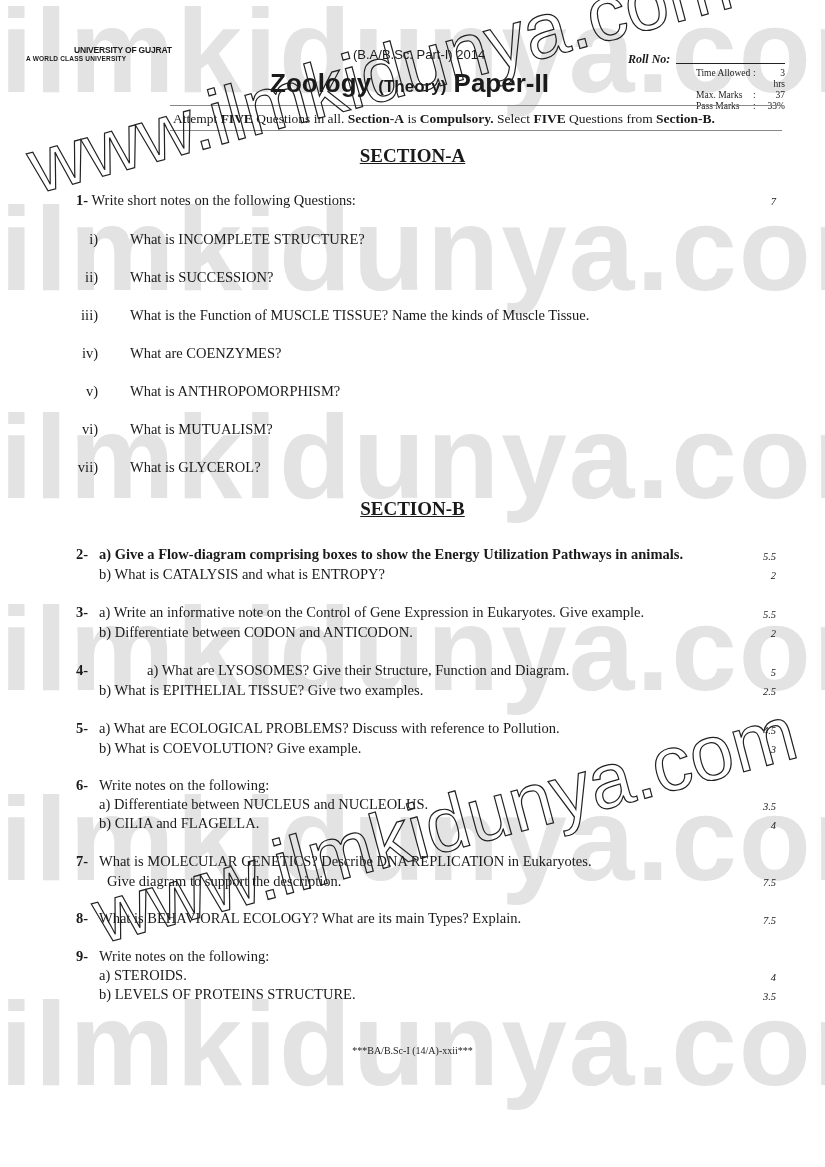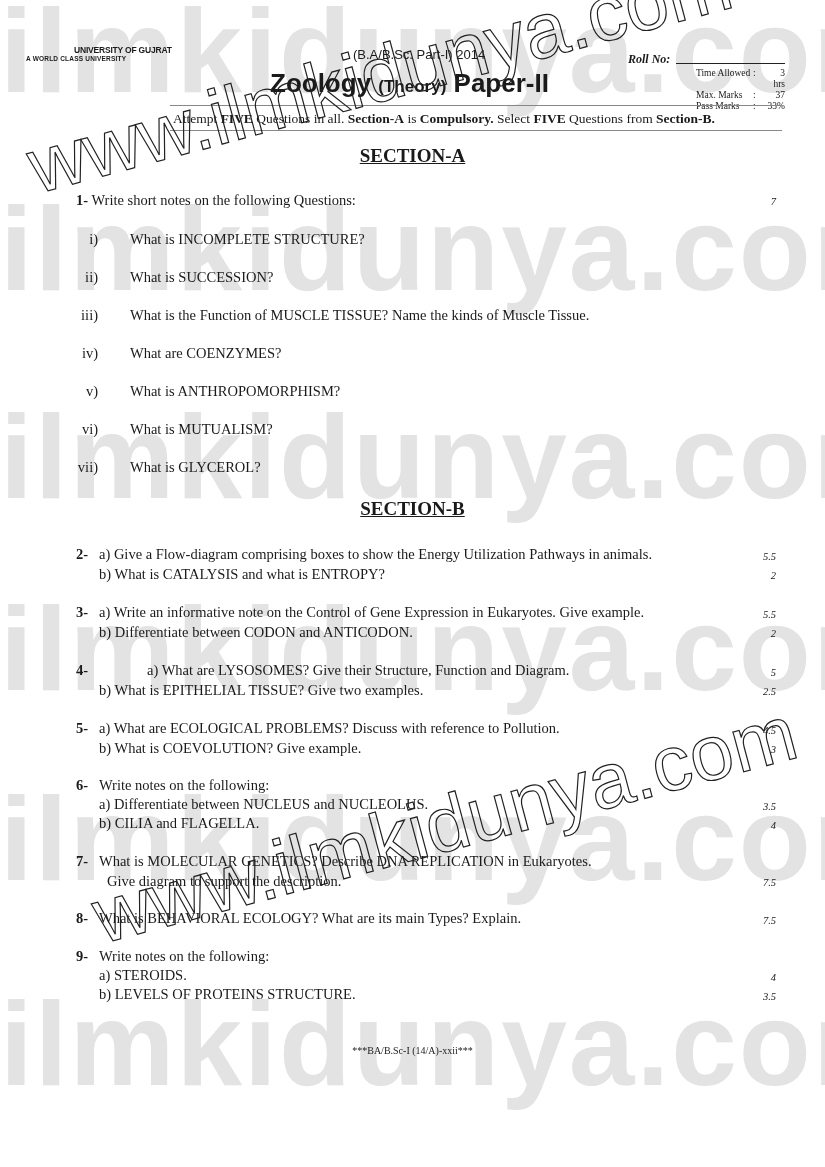--- a/index.html
+++ b/index.html
@@ -146,21 +146,21 @@
 </div>
 <div class="sub layer" style="left:58px; top:459px;">
   <span class="rn">vii)</span>
     <span class="tx">What is GLYCEROL?</span>
 </div>
 
 <div class="sec-title layer" style="top:498px;">SECTION-B</div>
 
 <div class="qb layer" style="top:545px;">
   <span class="num">2-</span>
-  <span class="ln" style="top:0;">a) Give a Flow-diagram comprising boxes to show the Energy Utilization Pathways in animals.</span>
+  <span class="ln" style="top:0;font-weight:bold;">a) Give a Flow-diagram comprising boxes to show the Energy Utilization Pathways in animals.</span>
   <span class="ln" style="top:20px;">b) What is CATALYSIS and what is ENTROPY?</span>
 </div>
 <div class="mark layer" style="top:551px;">5.5</div>
 <div class="mark layer" style="top:570px;">2</div>
 
 <div class="qb layer" style="top:603px;">
   <span class="num">3-</span>
   <span class="ln" style="top:0;">a) Write an informative note on the Control of Gene Expression in Eukaryotes. Give example.</span>
   <span class="ln" style="top:20px;">b) Differentiate between CODON and ANTICODON.</span>
 </div>

